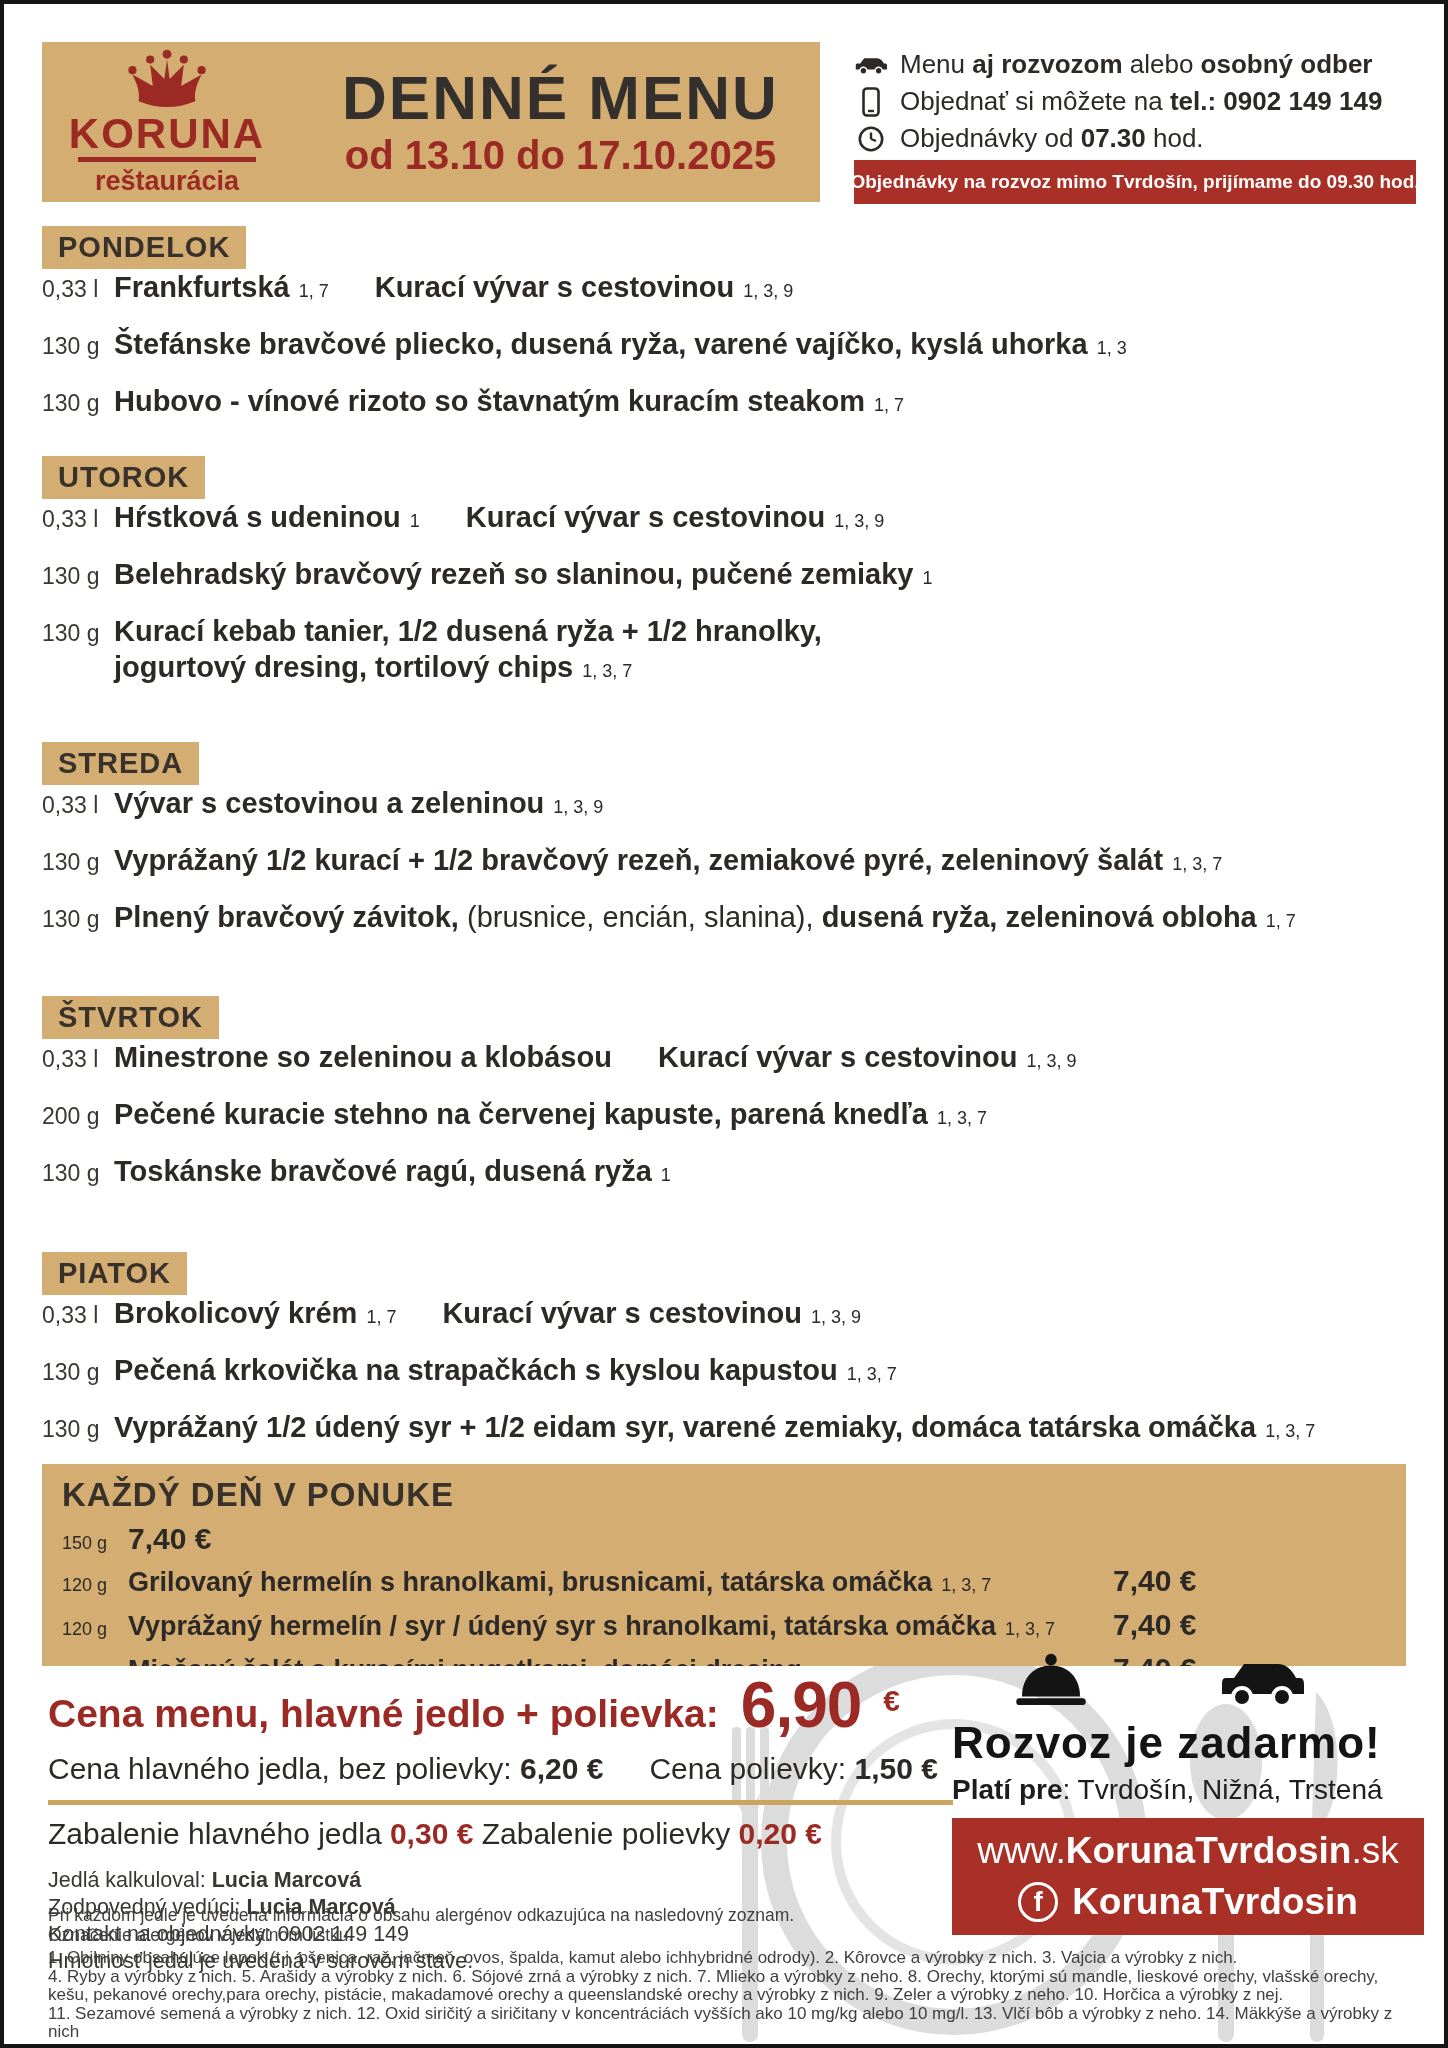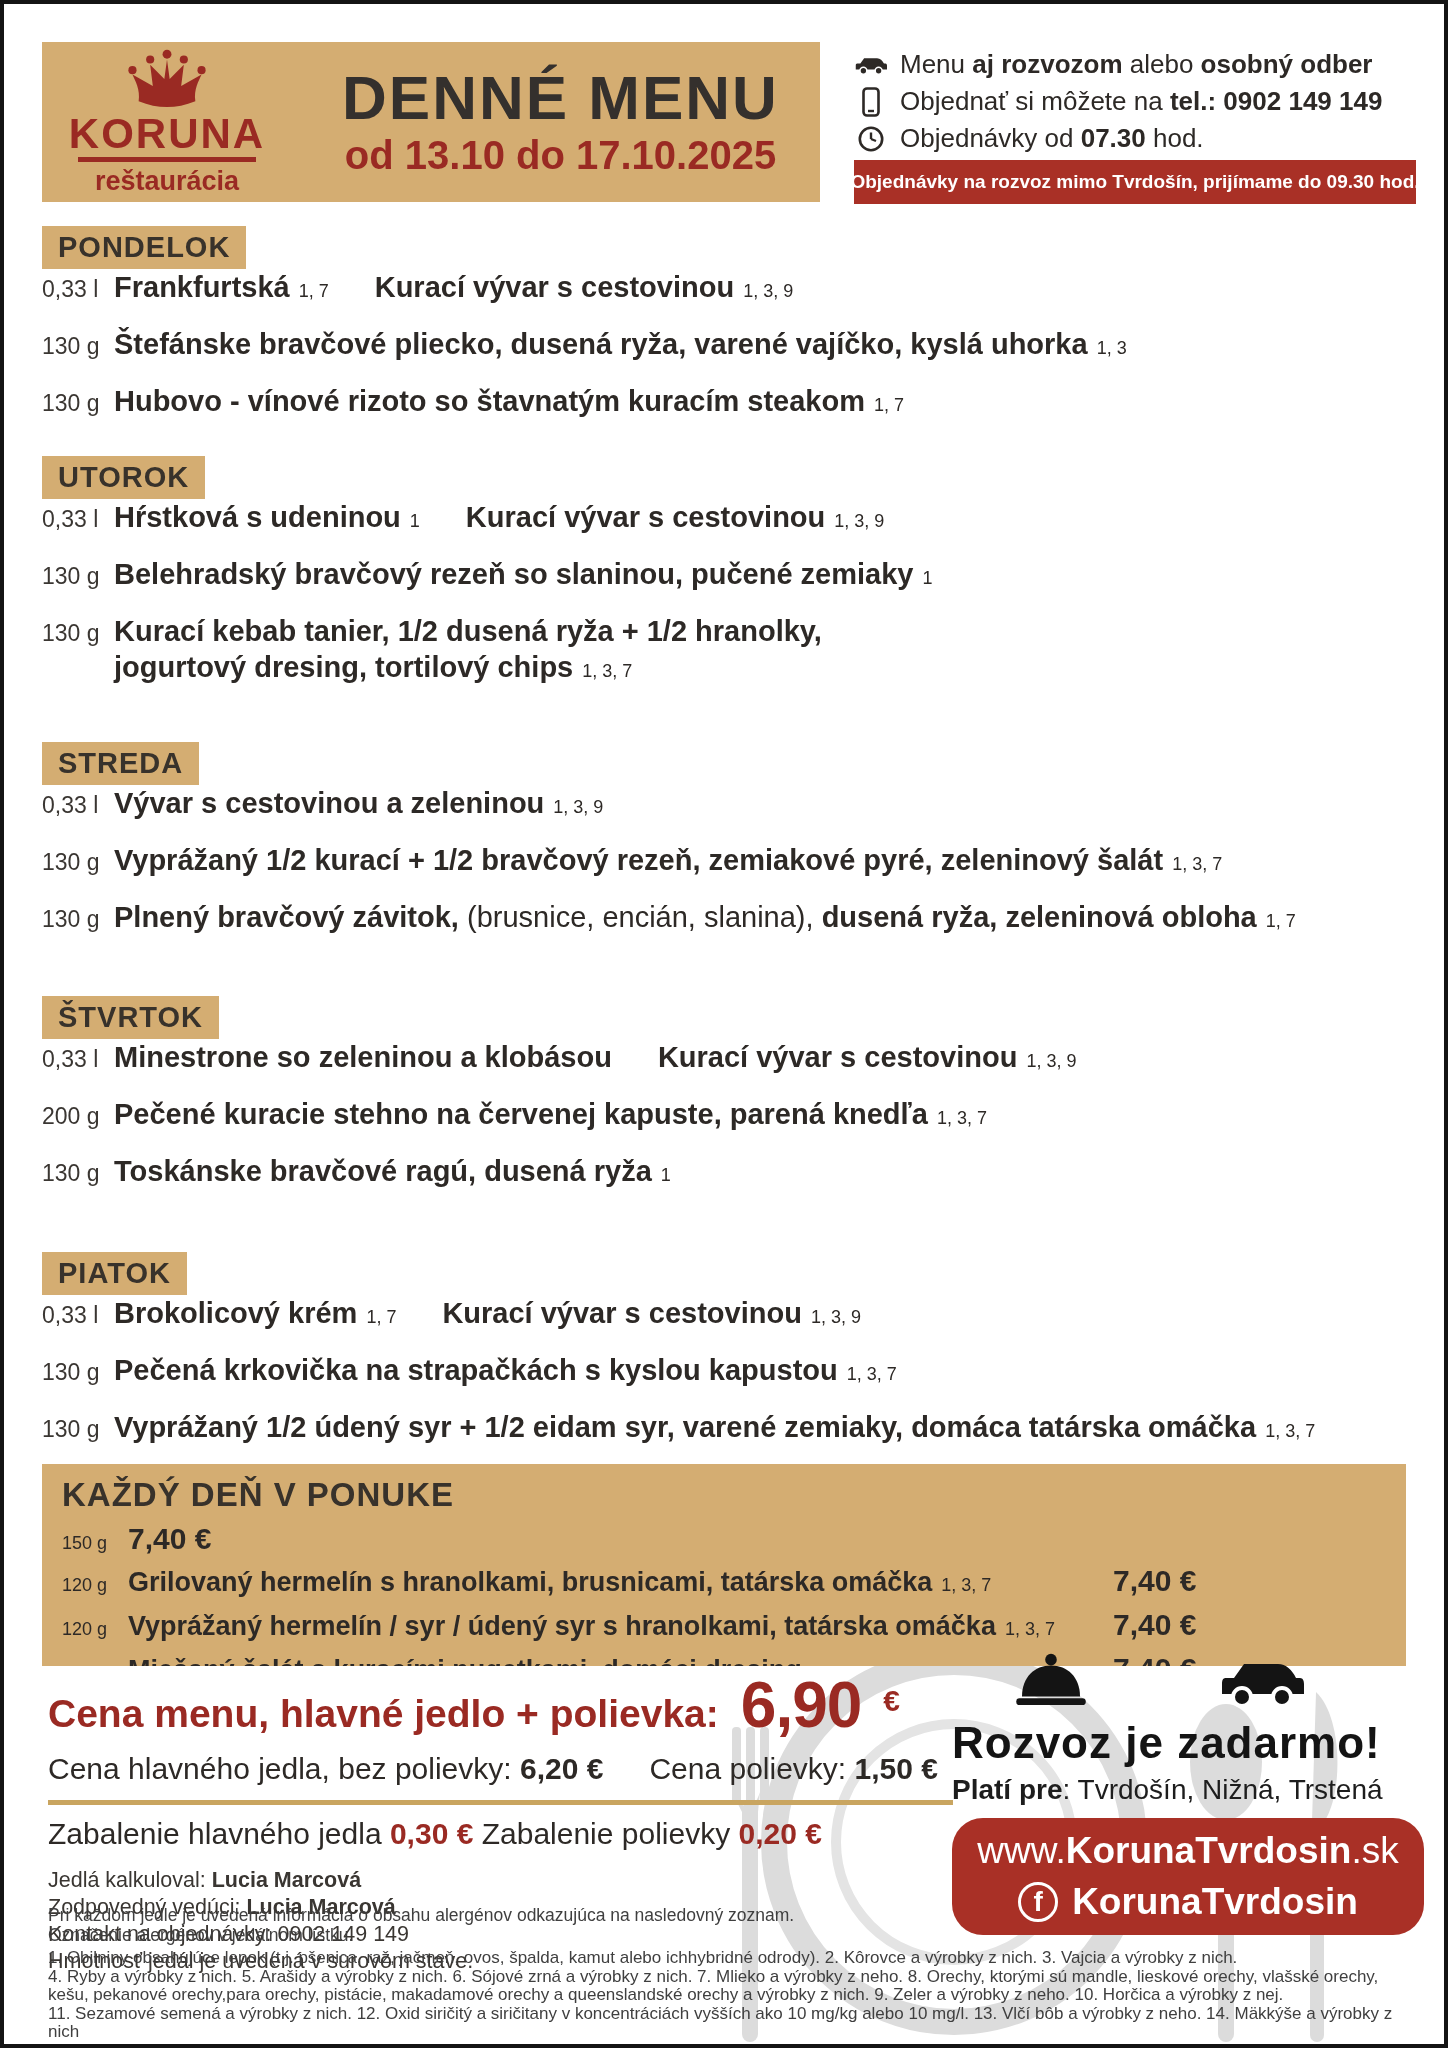--- a/index.html
+++ b/index.html
@@ -60,21 +60,21 @@
   .price-detail{font-size:30px;margin-top:10px;}
   .gold-rule{width:905px;height:5px;background:#c9a560;margin:14px 0 12px;}
   .packaging{font-size:30px;}
   .notes{margin-top:16px;font-size:21.5px;line-height:27px;color:#3a3632;}
   
   .watermark{position:absolute;left:650px;top:1628px;width:760px;height:420px;}
   .delivery{position:absolute;left:948px;top:1650px;width:472px;}
   .delivery-icons{display:flex;align-items:flex-end;gap:130px;margin-left:60px;height:58px;}
   .delivery-title{font-size:44px;font-weight:800;color:#141414;margin-top:6px;letter-spacing:1px;white-space:nowrap;}
   .delivery-sub{font-size:28px;margin-top:6px;color:#1d1d1d;white-space:nowrap;}
-  .redbox{margin-top:12px;background:var(--banner-red);color:#fff;padding:12px 14px;width:472px;box-sizing:border-box;text-align:center;border-radius:31px;}
+  .redbox{margin-top:12px;background:var(--banner-red);color:#fff;padding:12px 14px;width:472px;box-sizing:border-box;text-align:center;}
   .redbox-web{font-size:37px;}
   .redbox-fb{font-size:37px;font-weight:bold;display:flex;align-items:center;justify-content:center;gap:14px;margin-top:9px;}
   .fb-circle{width:40px;height:40px;border:3px solid #fff;border-radius:50%;display:flex;align-items:center;justify-content:center;
     font-size:28px;font-weight:bold;box-sizing:border-box;}
   
   .allergens{position:absolute;left:44px;top:1902px;width:1364px;color:#3f3f3f;}
   .allergens-h{font-size:17.5px;line-height:19.5px;}
   .allergen-list{margin-top:4px;}
   .allergen-line{font-size:17px;line-height:18.6px;}
 </style>

